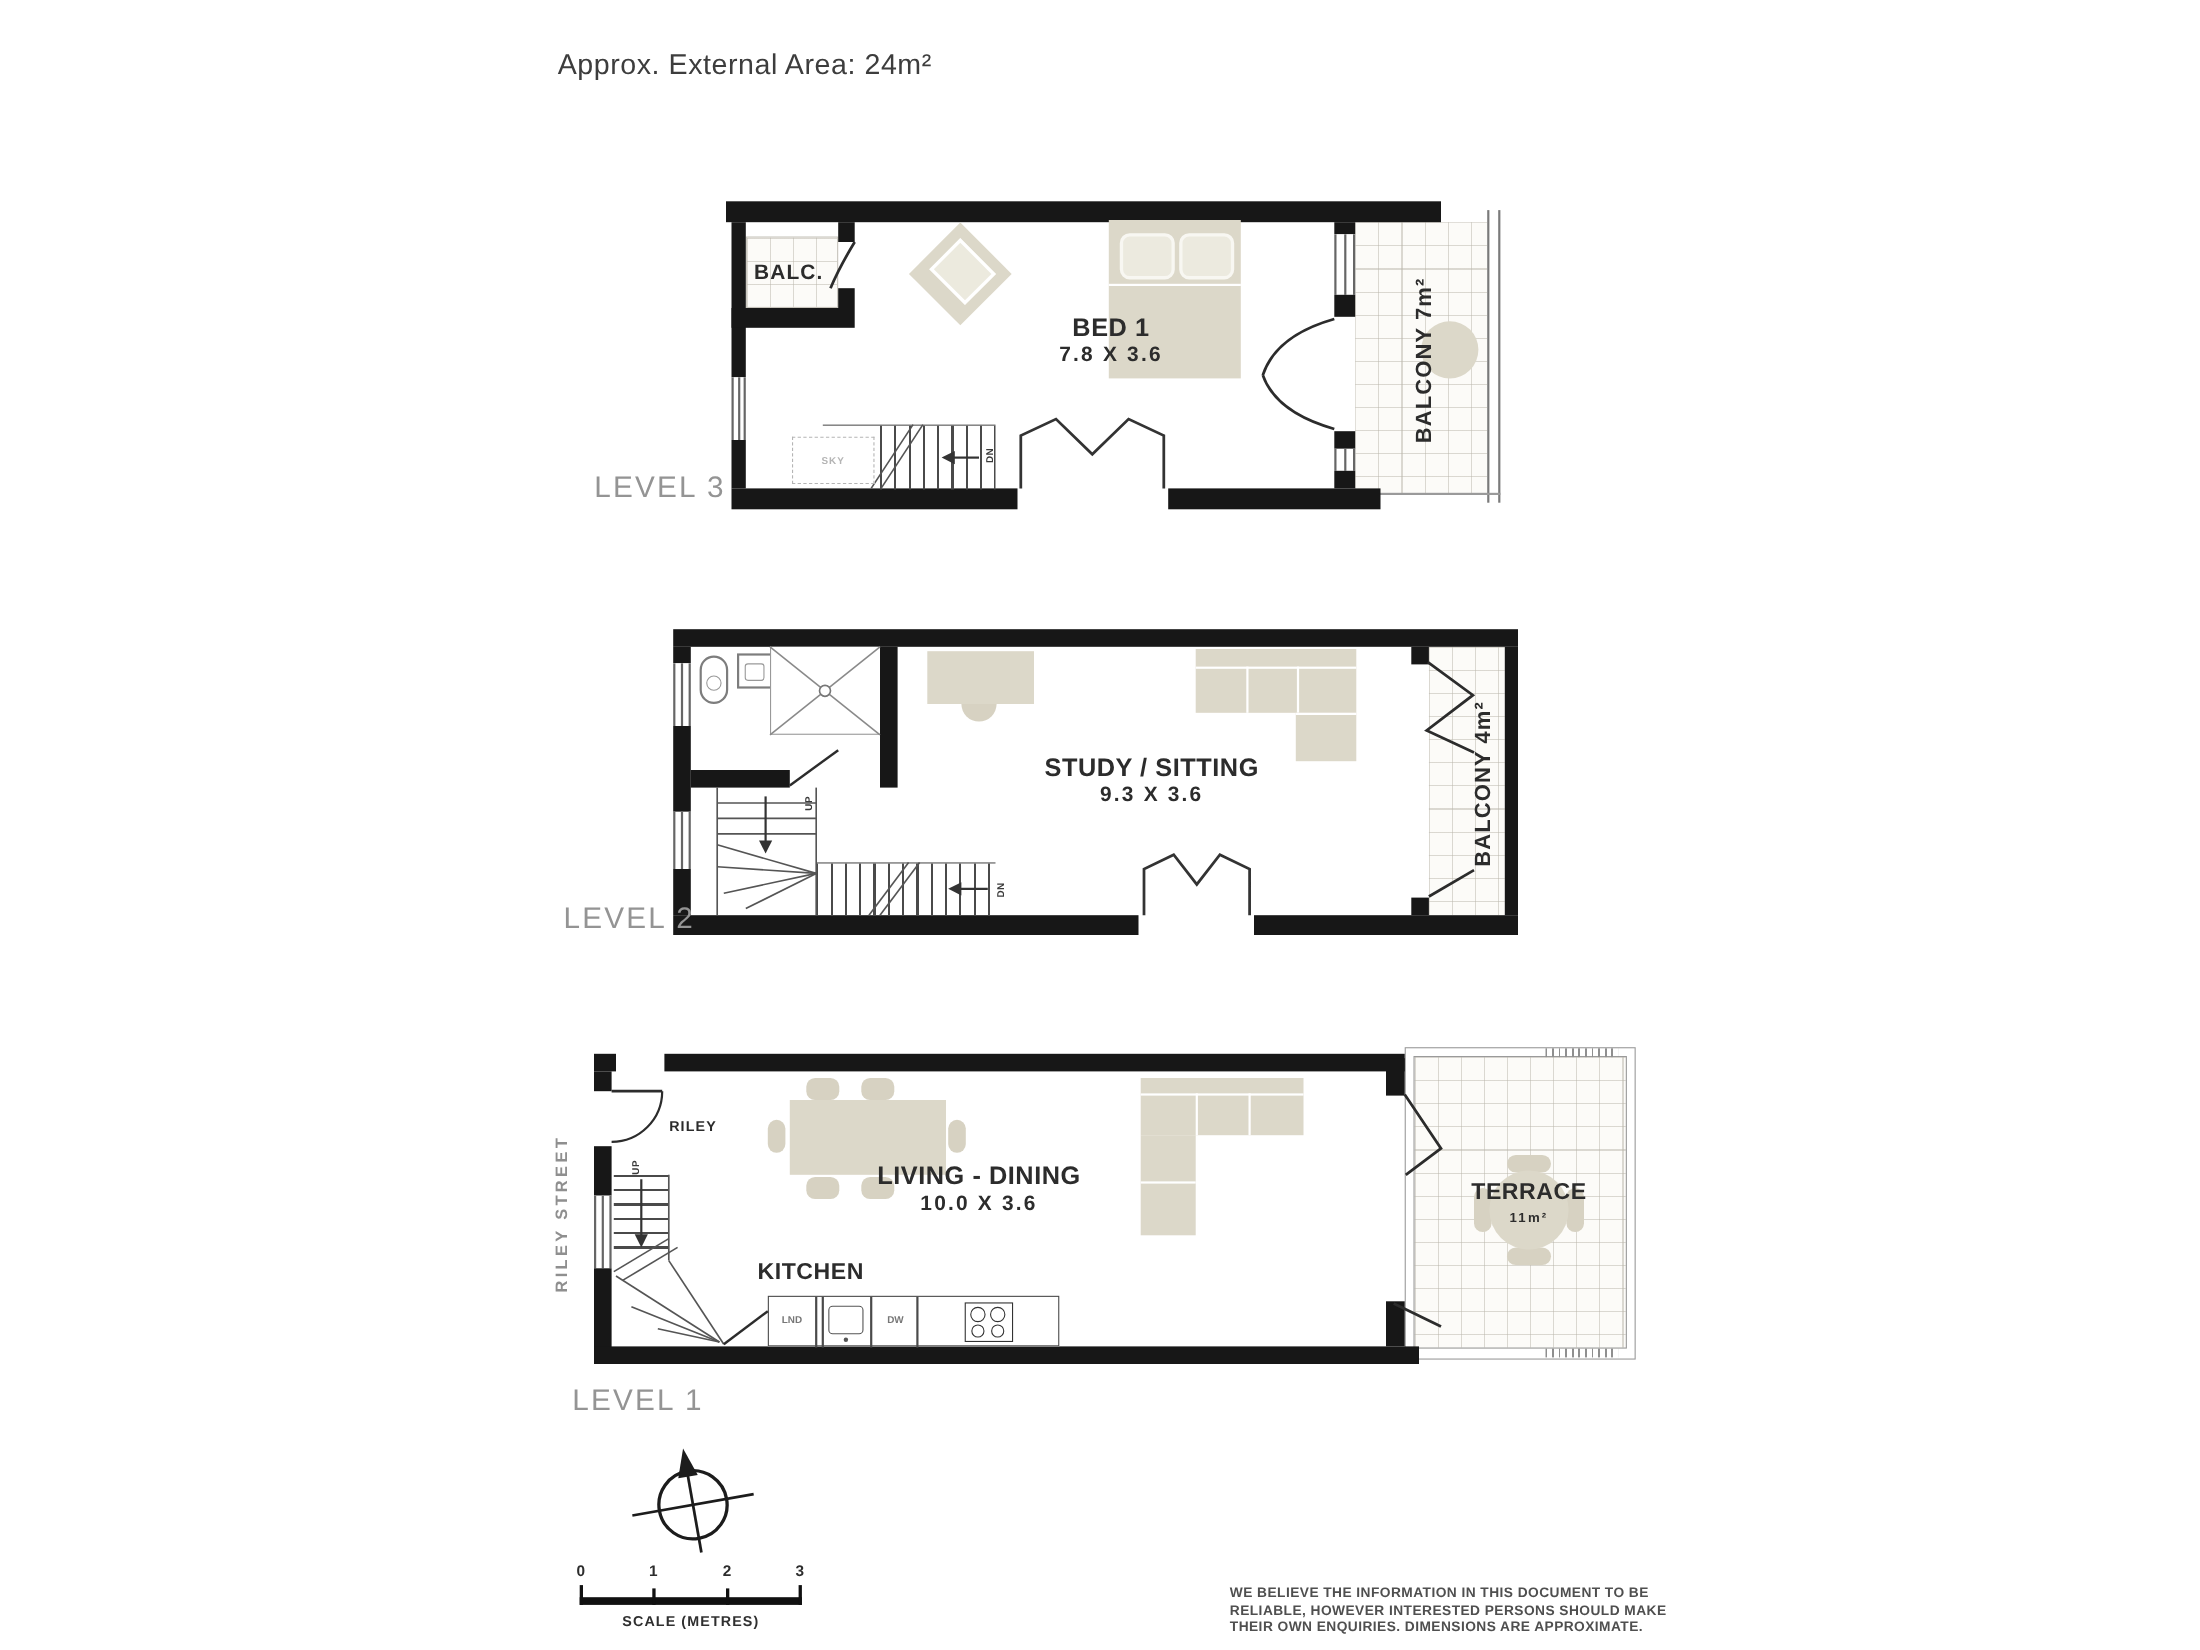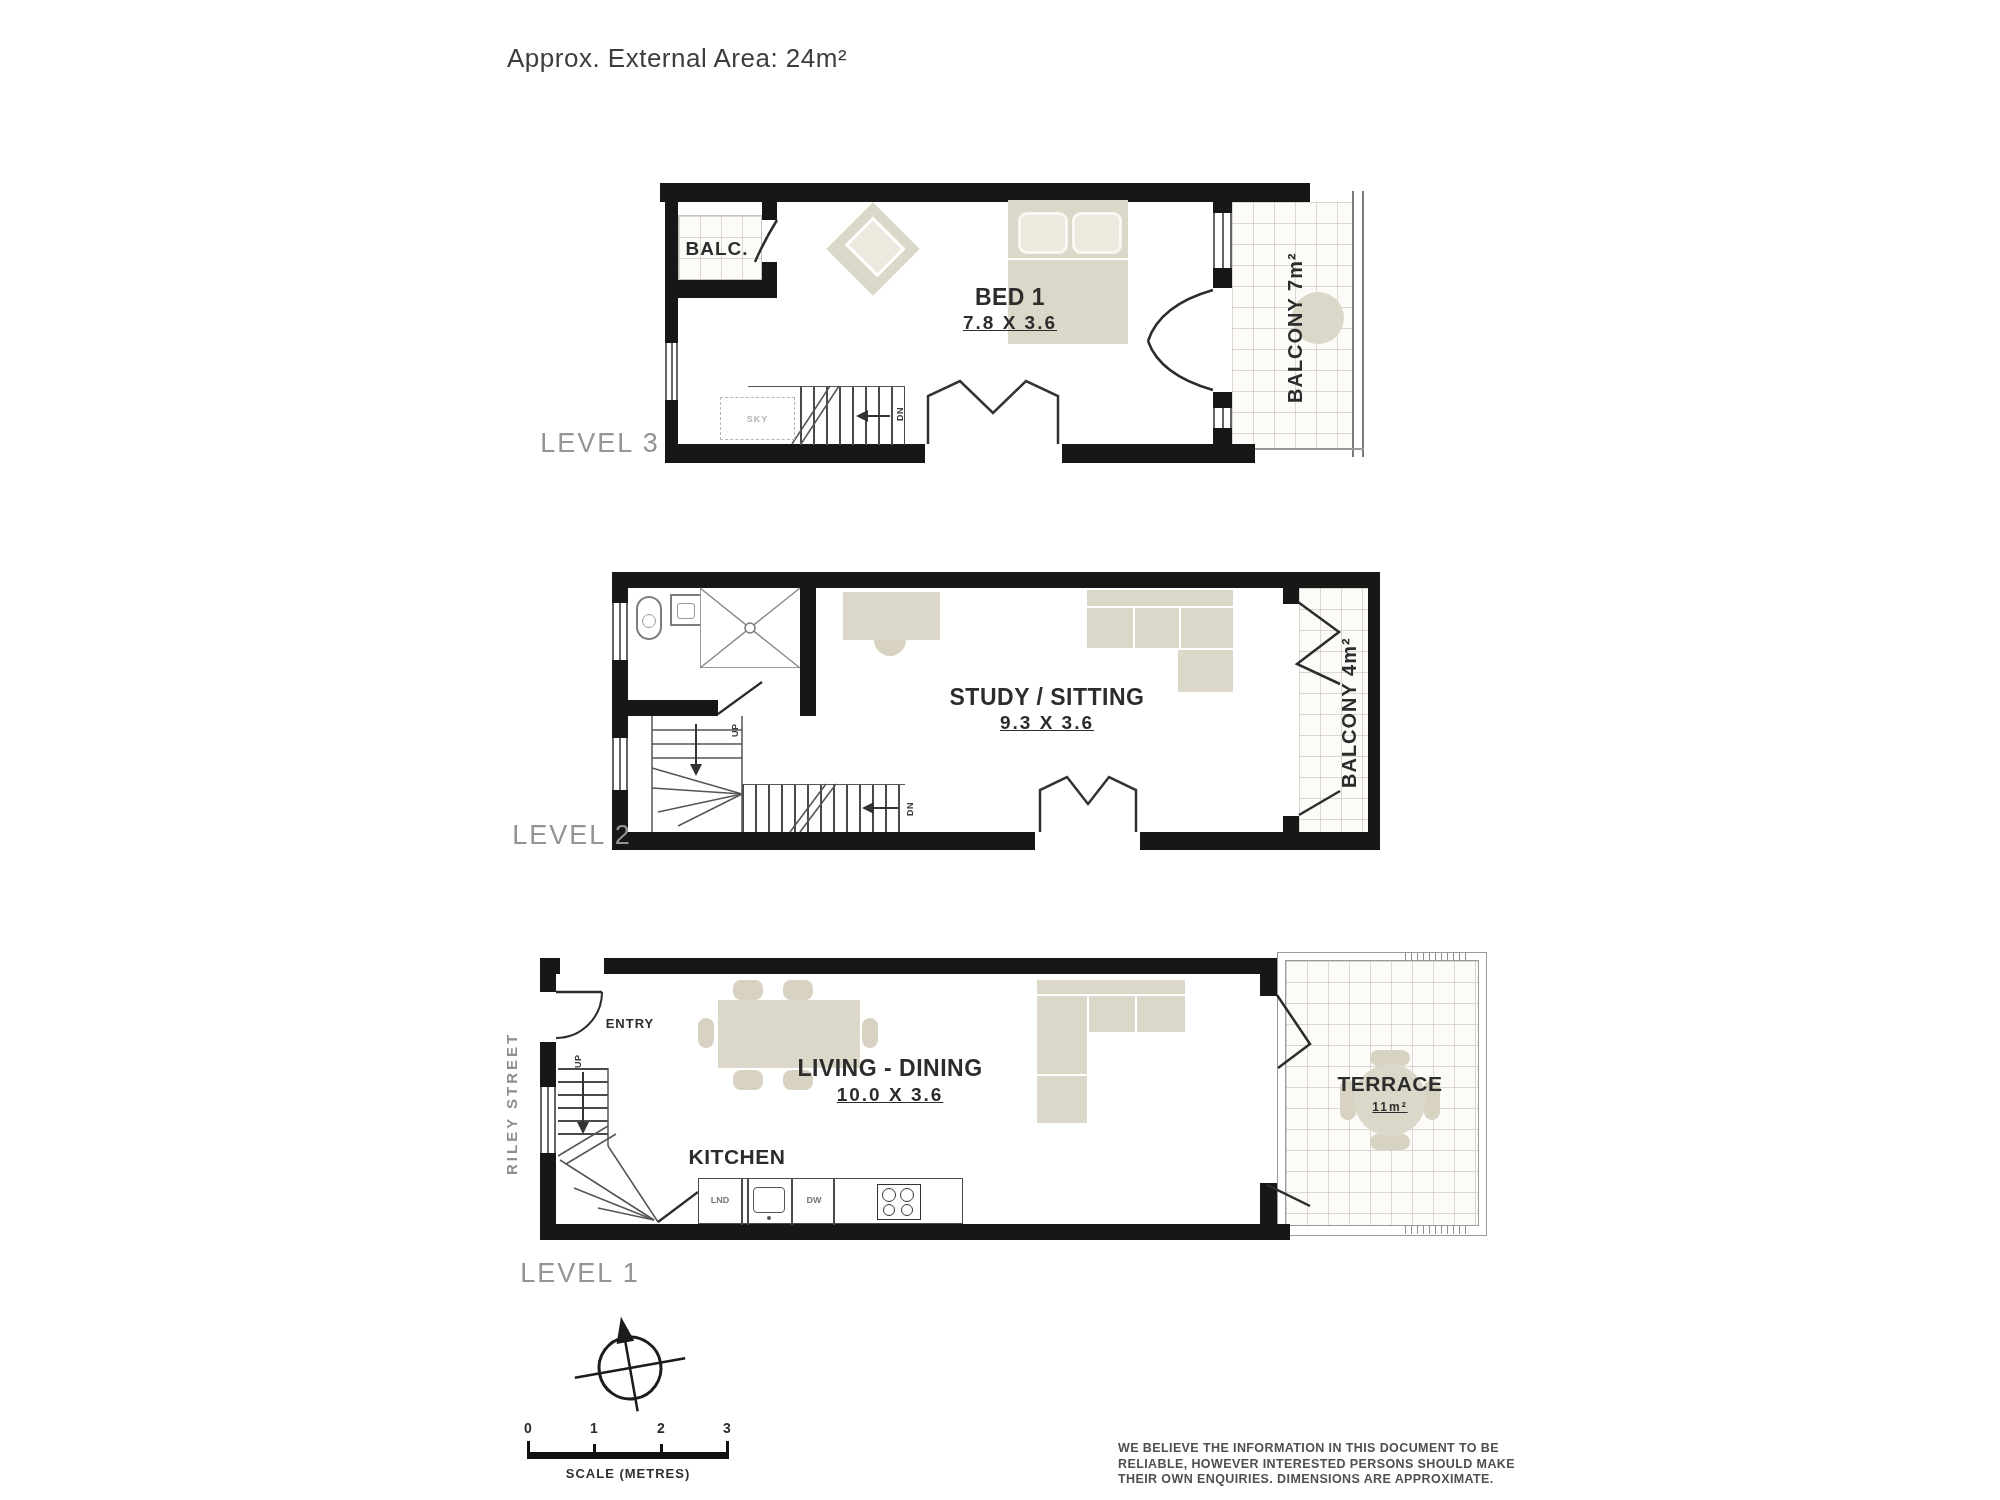--- a/index.html
+++ b/index.html
@@ -3,21 +3,21 @@
 <meta charset="utf-8">
 <style>
   html,body{margin:0;padding:0;background:#ffffff;}
   .page{position:relative;width:2000px;height:1500px;background:#ffffff;overflow:hidden;
         font-family:"Liberation Sans","DejaVu Sans",sans-serif;color:#2d2d2d;}
   .abs{position:absolute;}
   .wall{position:absolute;background:#171717;}
   .ctr{text-align:center;}
   .hdr{font-size:26px;font-weight:500;color:#3d3d3d;letter-spacing:.5px;line-height:40px;}
   .room-name{font-size:23px;font-weight:700;color:#2c2c2c;letter-spacing:.5px;}
-  .room-dims{font-size:19px;font-weight:600;color:#2c2c2c;letter-spacing:2px;text-decoration:underline;}
+  .room-dims{font-size:19px;font-weight:600;color:#2c2c2c;letter-spacing:2px;}
   .lvl{font-size:27px;font-weight:500;color:#949494;letter-spacing:2px;}
   .sm{font-size:13px;font-weight:700;letter-spacing:1px;color:#2c2c2c;}
   .tiny{font-size:9px;font-weight:600;color:#3a3a3a;letter-spacing:.5px;}
   .vt{writing-mode:vertical-rl;transform:rotate(180deg);white-space:nowrap;
       display:flex;align-items:center;justify-content:center;}
   .tiles{background-color:#fcfbf8;
     background-image:repeating-linear-gradient(to right,rgba(185,181,170,.5) 0 1px,transparent 1px 21px),
                      repeating-linear-gradient(to bottom,rgba(185,181,170,.5) 0 1px,transparent 1px 21px);}
   .treadsV{background-image:repeating-linear-gradient(to right,#4a4a4a 0 2px,transparent 2px 13px);}
   .treadsH{background-image:repeating-linear-gradient(to bottom,#4a4a4a 0 2px,transparent 2px 13px);}
@@ -243,21 +243,21 @@
       <line x1="26" y1="214" x2="76" y2="184" stroke="#555" stroke-width="1.5"></line>
       <line x1="114" y1="270" x2="20" y2="210" stroke="#555" stroke-width="1.5"></line>
       <line x1="114" y1="270" x2="34" y2="238" stroke="#555" stroke-width="1.5"></line>
       <line x1="114" y1="270" x2="58" y2="258" stroke="#555" stroke-width="1.5"></line>
       <line x1="68" y1="196" x2="118" y2="272" stroke="#555" stroke-width="1.5"></line>
       <line x1="118" y1="272" x2="158" y2="242" stroke="#2c2c2c" stroke-width="2.2"></line>
       <polyline points="737,45 770,94 738,118" stroke="#2c2c2c" stroke-width="2.5" fill="none"></polyline>
       <line x1="727" y1="235" x2="770" y2="256" stroke="#2c2c2c" stroke-width="2.5"></line>
     </svg>
 
-    <div class="abs ctr txt sm" style="left:50px;top:66px;width:80px;">ENTRY</div>
+    <div class="abs ctr txt sm" style="left:50px;top:66px;width:80px;">RILEY</div>
     <div class="abs vt tiny txt" style="left:31px;top:98px;width:14px;height:26px;">UP</div>
     <div class="abs ctr txt room-name" style="left:240px;top:105px;width:220px;">LIVING - DINING</div>
     <div class="abs ctr txt room-dims" style="left:240px;top:134px;width:220px;">10.0 X 3.6</div>
     <div class="abs ctr txt room-name" style="left:117px;top:195px;width:160px;font-size:21px;">KITCHEN</div>
     <div class="abs ctr txt room-name" style="left:770px;top:122px;width:160px;font-size:21px;">TERRACE</div>
     <div class="abs ctr txt room-dims" style="left:770px;top:150px;width:160px;font-size:12px;">11m²</div>
   </div>
   <div class="abs vt txt" style="left:496px;top:1018px;width:30px;height:170px;font-size:15px;font-weight:600;letter-spacing:3px;color:#8f8f8f;">RILEY STREET</div>
   <div class="abs ctr txt lvl" style="left:520px;top:1258px;width:120px;">LEVEL 1</div>
 

